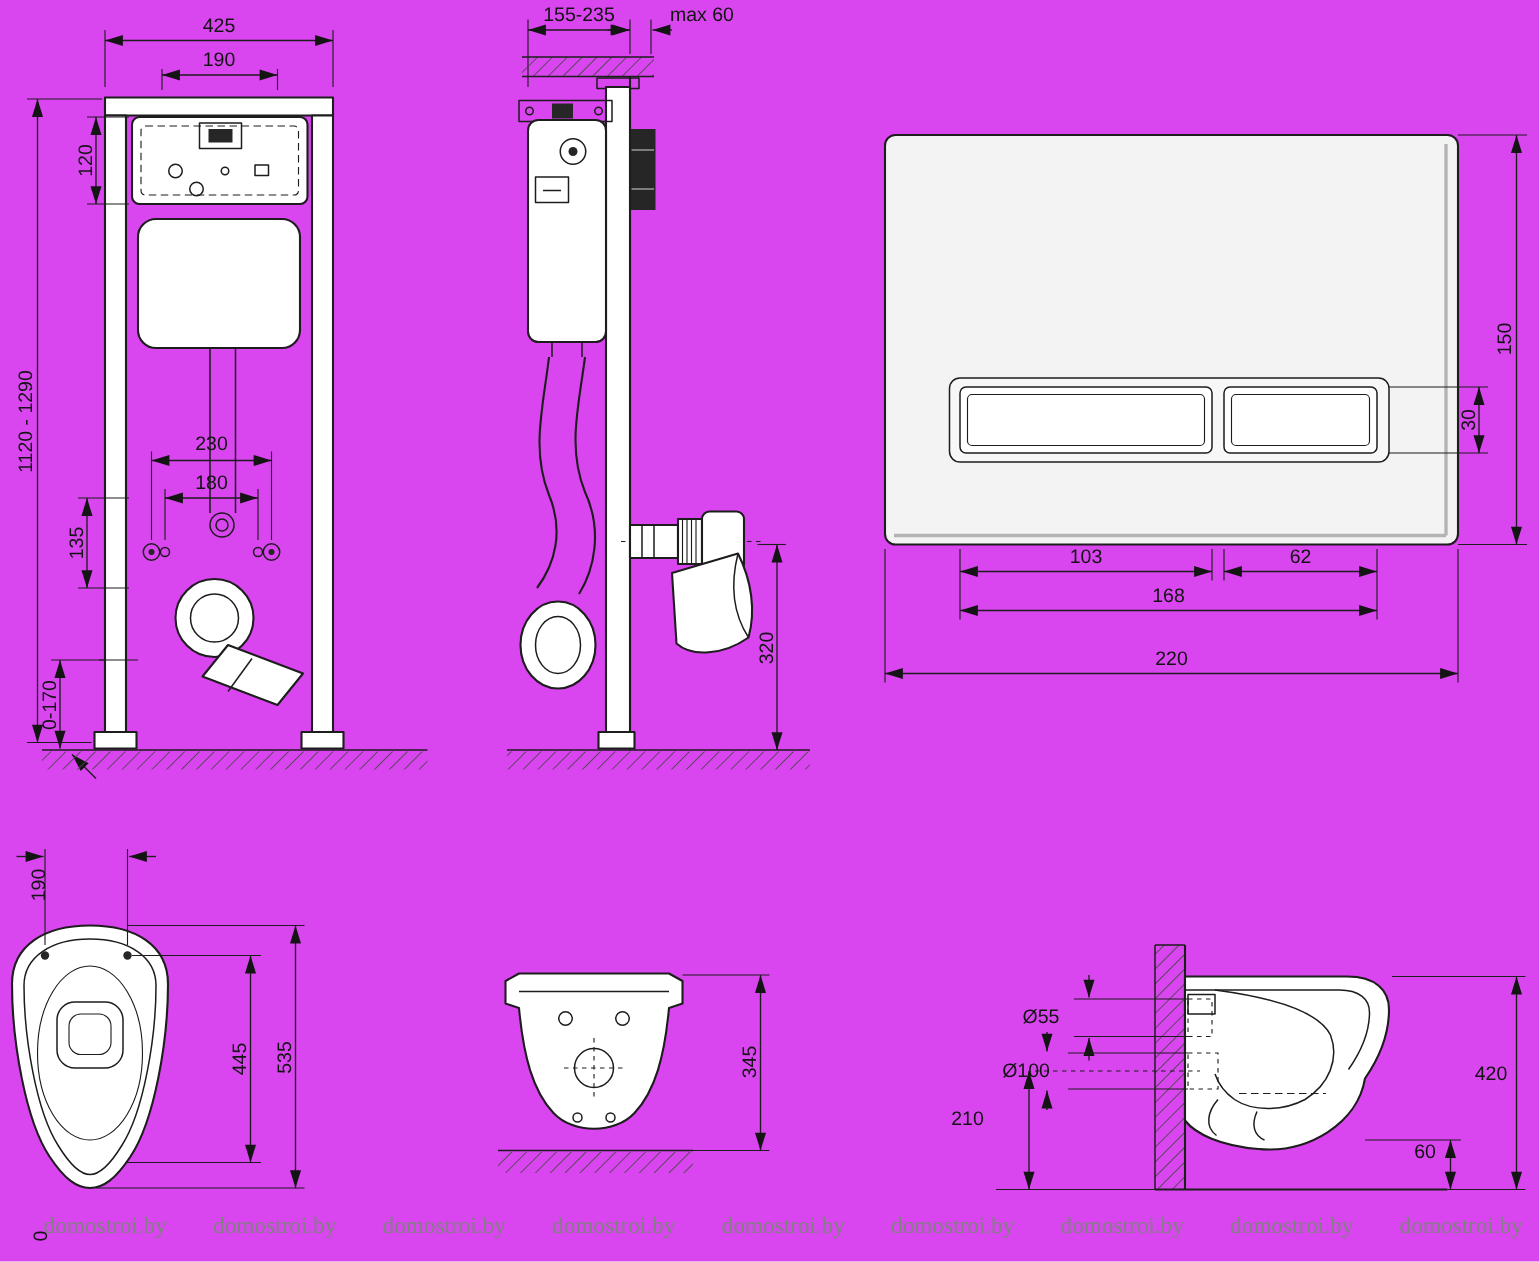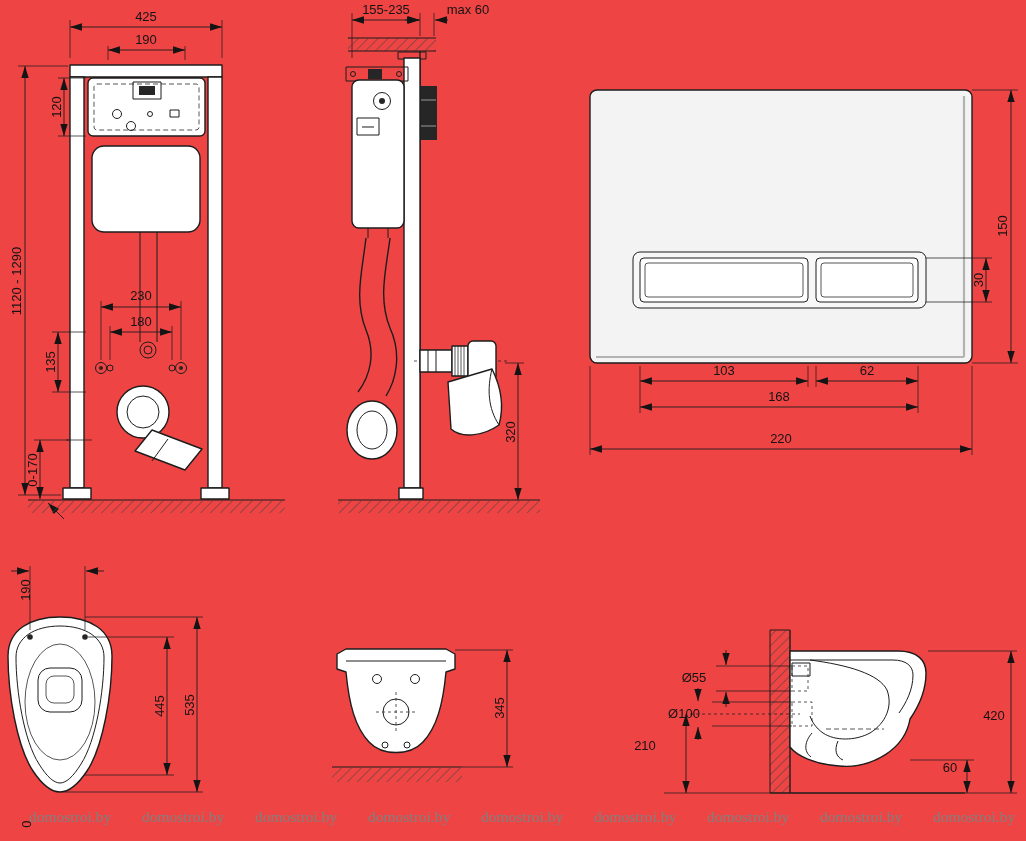--- a/index.html
+++ b/index.html
@@ -1,16 +1,16 @@
 <!DOCTYPE html>
 <html><head>
 <meta charset="utf-8">
 <style>
   html,body{margin:0;padding:0;background:#fff}
-  .stage{position:relative;width:1026px;height:841px;background:#ef4444;overflow:hidden;font-family:"Liberation Sans",sans-serif}
+  .stage{position:relative;width:1026px;height:841px;background:#d946ef;overflow:hidden;font-family:"Liberation Sans",sans-serif}
   .stage svg{position:absolute;left:0;top:0}
   .o{stroke:#1d1d1d;stroke-width:1.4;fill:none;stroke-linejoin:round}
   .o2{stroke:#1d1d1d;stroke-width:1;fill:none;stroke-linejoin:round}
   .t{stroke:#1d1d1d;stroke-width:.75;fill:none}
   .d{stroke:#1d1d1d;stroke-width:.9;fill:none}
   .dash{stroke-dasharray:5 3}
   .dash2{stroke-dasharray:3 3}
   .fw{fill:#fff}
   .fg{fill:#f3f3f3}
   .fe{fill:#f7f7f7}

